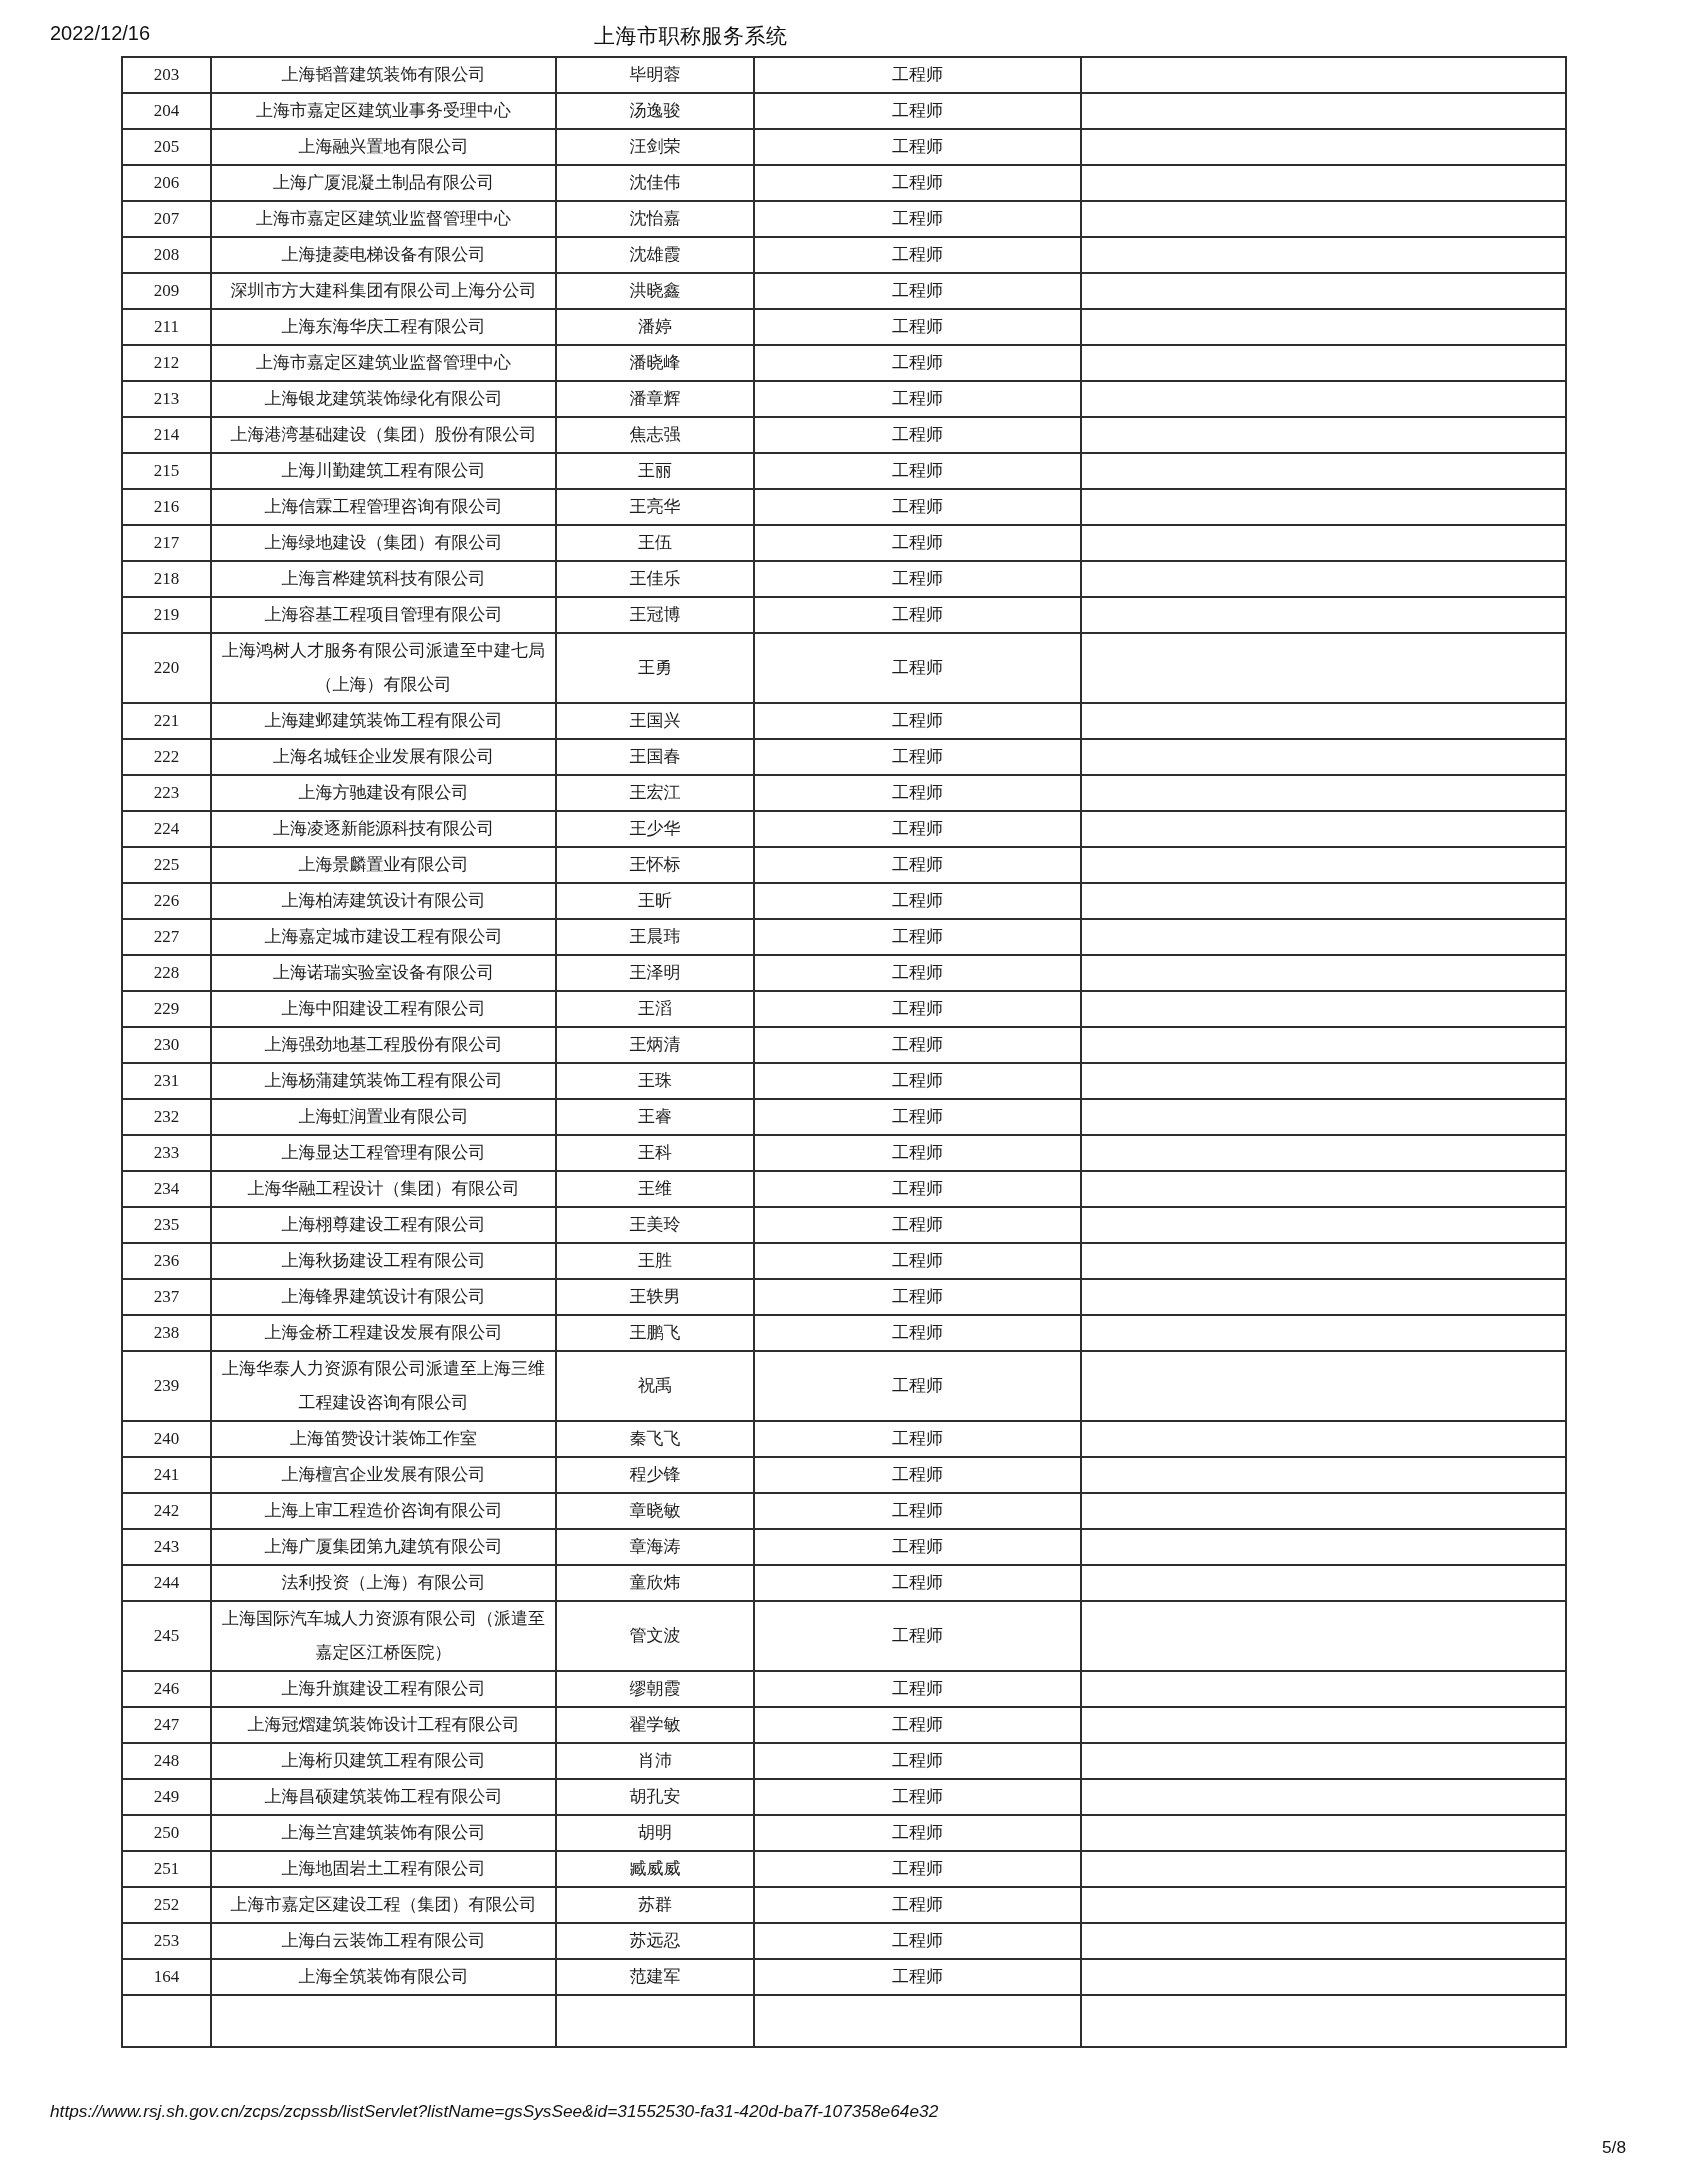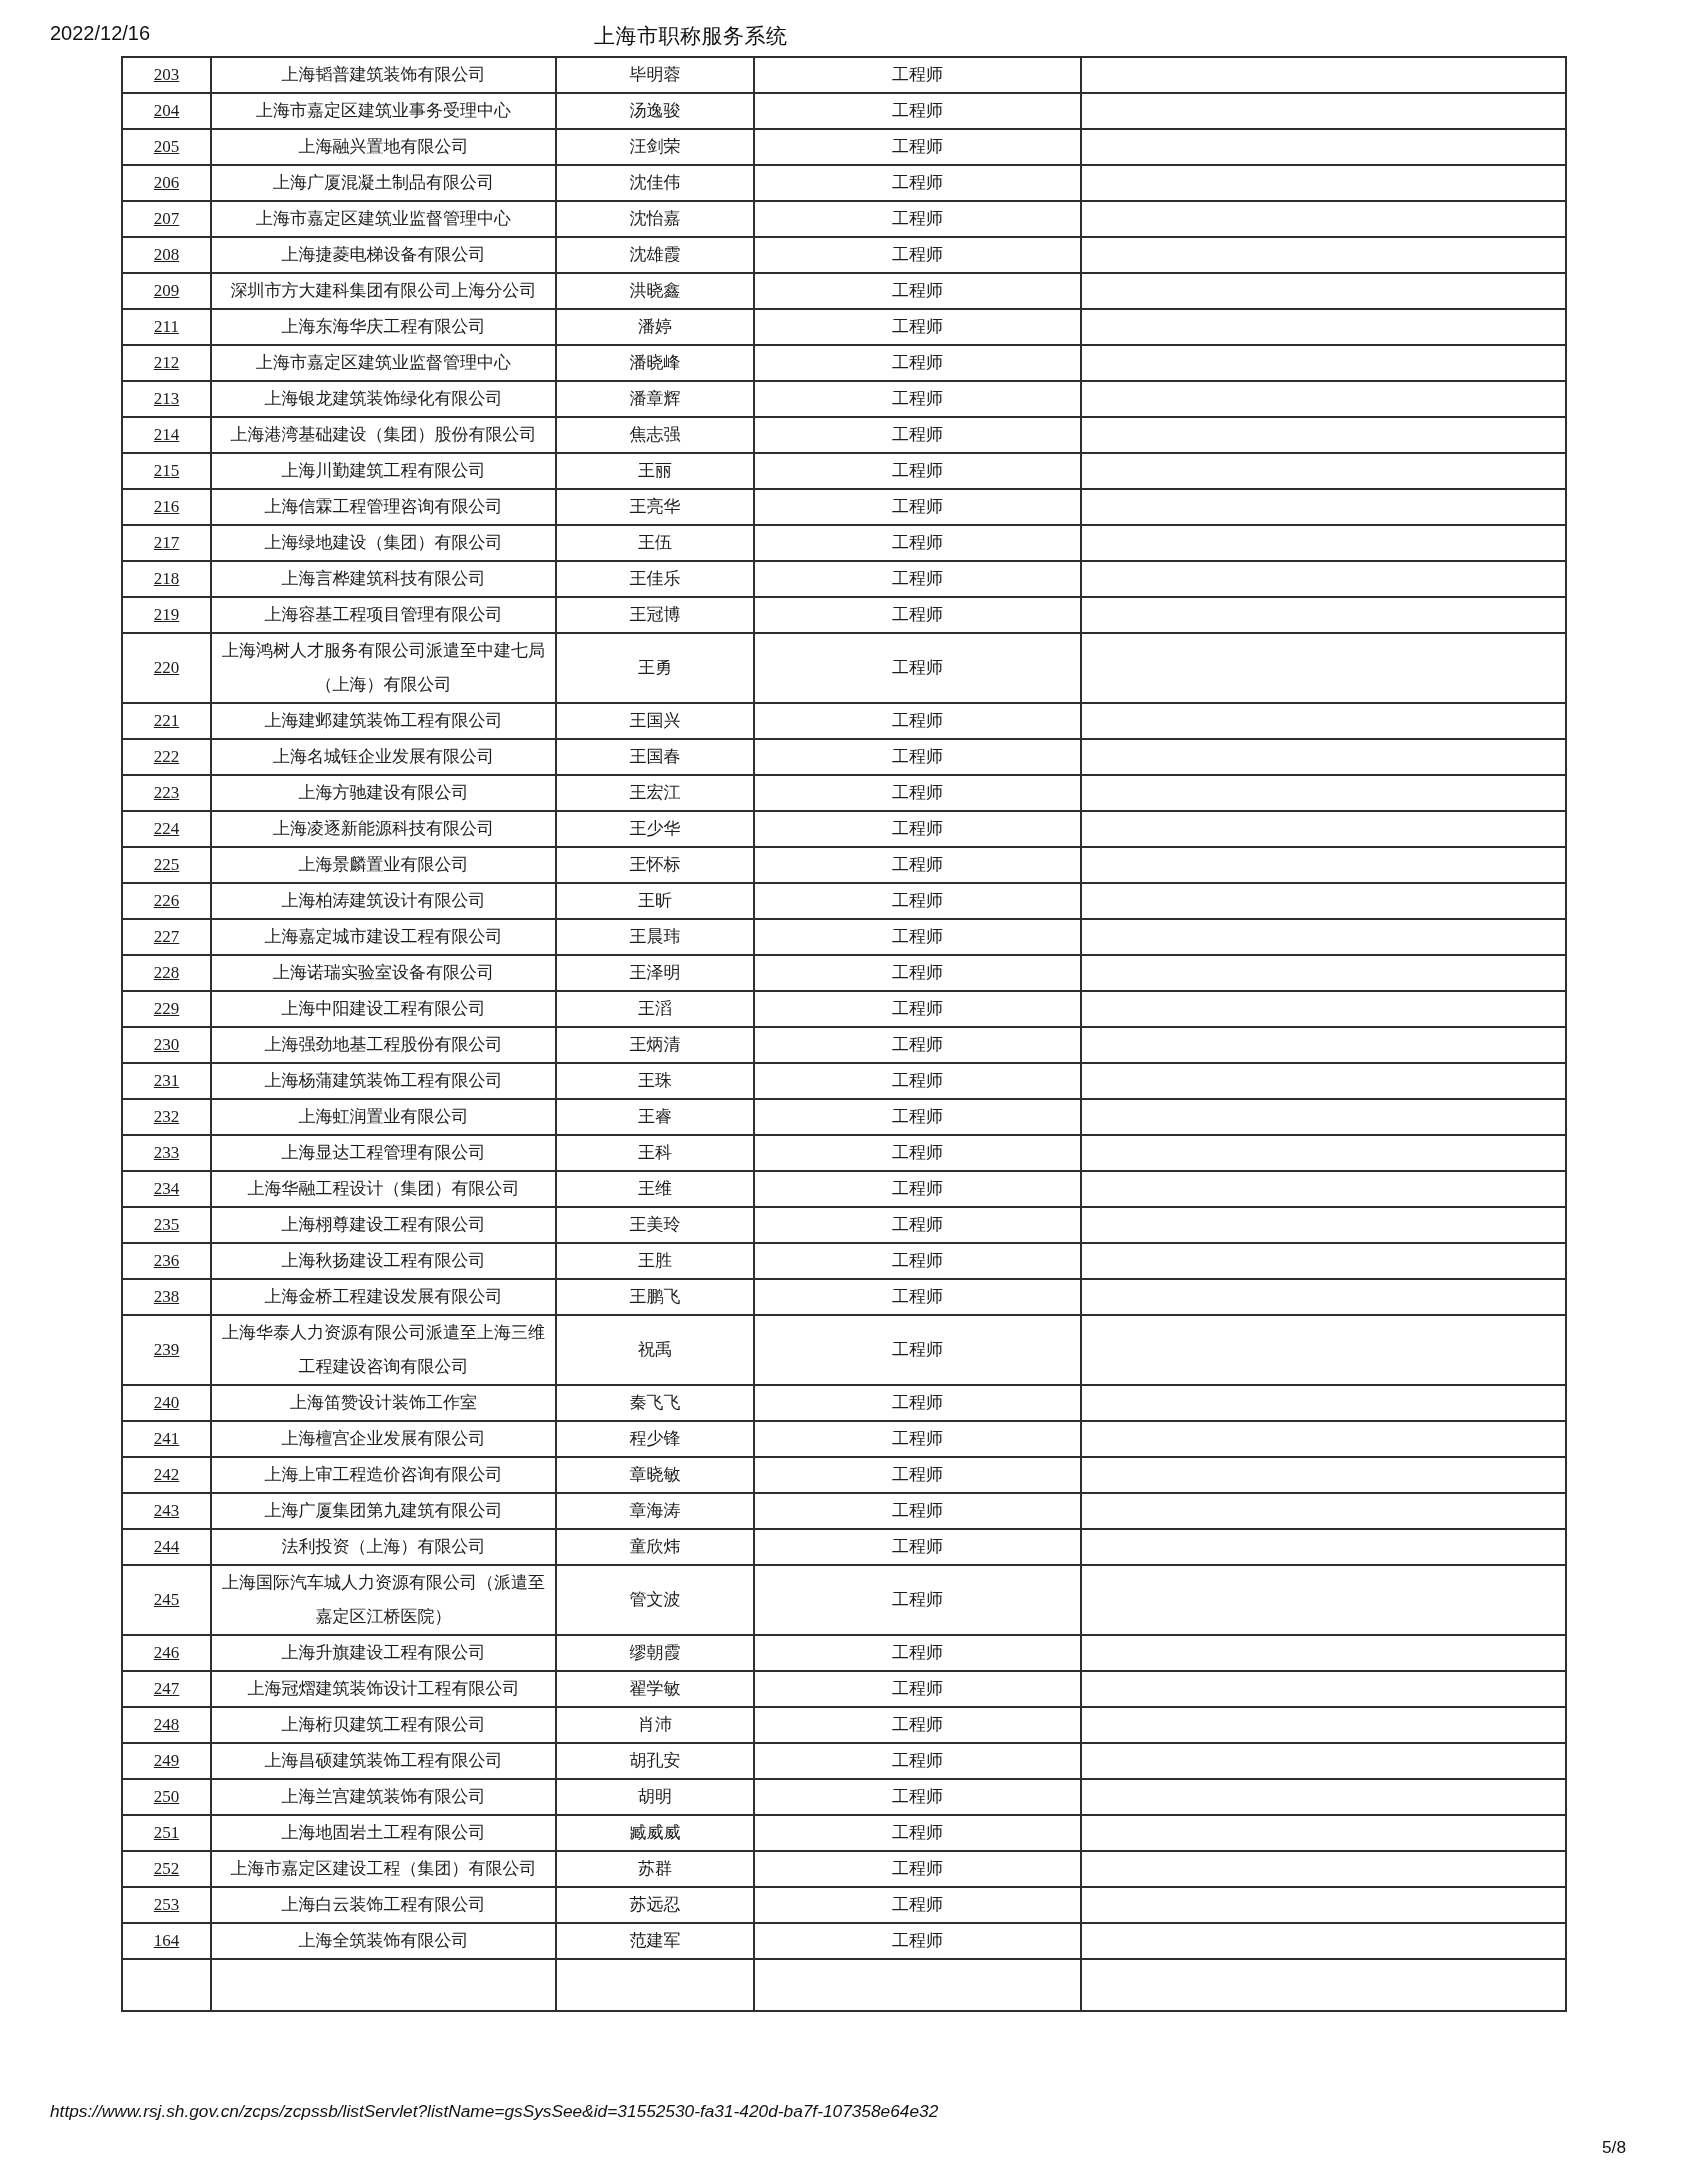--- a/index.html
+++ b/index.html
@@ -53,21 +53,21 @@
     border: 2px solid #2e2e2e;
     text-align: center;
     vertical-align: middle;
     font-size: 17px;
     line-height: 34px;
     padding: 0 6px;
     color: #1c1c1c;
     overflow: hidden;
     word-break: break-all;
   }
-  td.col-no { font-size: 17px; text-decoration: underline; }
+  td.col-no { font-size: 17px; }
   td.col-company { }
   td.col-name { }
   td.col-title { }
   tr.empty-row td { height: 50px; }
   .print-footer {
     position: absolute;
     top: 2101px;
     left: 0;
     width: 100%;
     height: 30px;
@@ -332,20 +332,27 @@
           <td class="col-extra"></td>
         </tr>
         <tr>
           <td class="col-no">236</td>
           <td class="col-company">上海秋扬建设工程有限公司</td>
           <td class="col-name">王胜</td>
           <td class="col-title">工程师</td>
           <td class="col-extra"></td>
         </tr>
         <tr>
+          <td class="col-no">237</td>
+          <td class="col-company">上海锋界建筑设计有限公司</td>
+          <td class="col-name">王轶男</td>
+          <td class="col-title">工程师</td>
+          <td class="col-extra"></td>
+        </tr>
+        <tr>
           <td class="col-no">238</td>
           <td class="col-company">上海金桥工程建设发展有限公司</td>
           <td class="col-name">王鹏飞</td>
           <td class="col-title">工程师</td>
           <td class="col-extra"></td>
         </tr>
         <tr>
           <td class="col-no">239</td>
           <td class="col-company">上海华泰人力资源有限公司派遣至上海三维工程建设咨询有限公司</td>
           <td class="col-name">祝禹</td>

